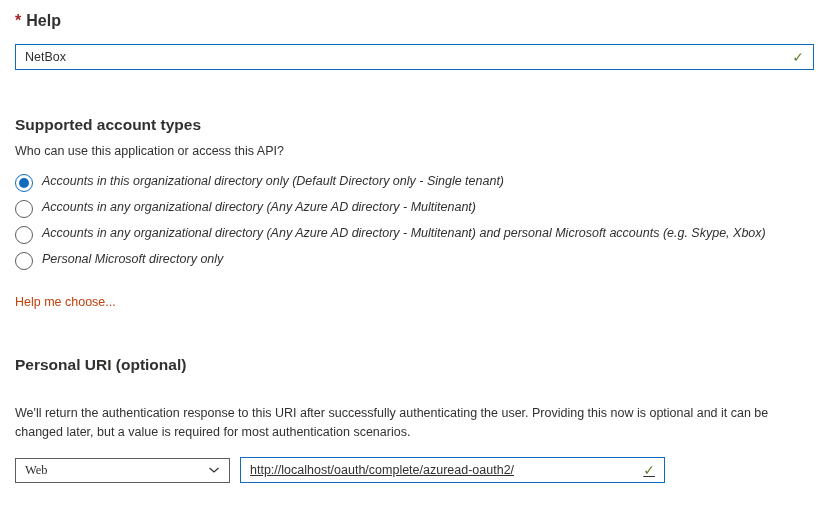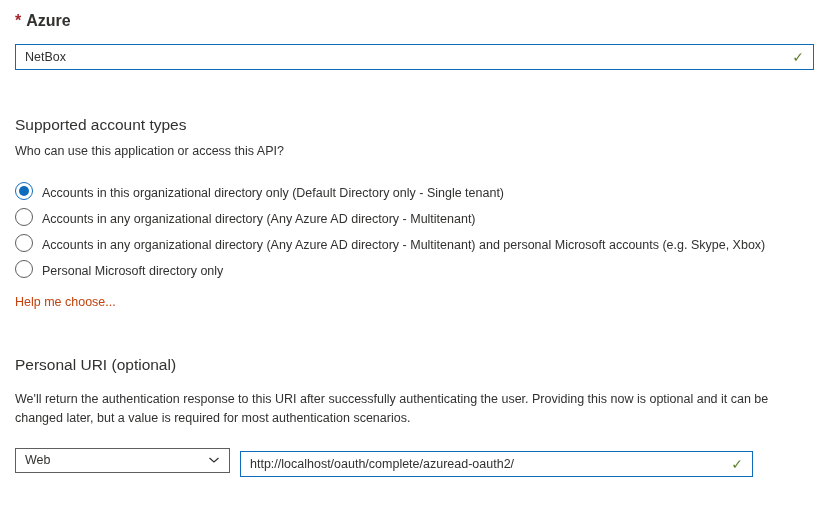--- a/index.html
+++ b/index.html
@@ -7,21 +7,21 @@
   body {
     width: 829px;
     height: 516px;
     font-family: "Liberation Sans", sans-serif;
     color: #323130;
     padding: 12px 15px 0 15px;
     overflow: hidden;
   }
   .section-title {
     font-size: 15.5px;
-    font-weight: 400;
+    font-weight: 700;
     color: #323130;
   }
   .name-heading {
     font-size: 16px;
     font-weight: 600;
     display: flex;
     align-items: baseline;
     gap: 5px;
   }
   .required-star { color: #a4262c; font-weight: 600; }
@@ -55,24 +55,25 @@
     font-size: 14px;
     line-height: 1;
     flex: 0 0 auto;
     margin-left: 6px;
   }
   .section { margin-top: 46px; }
   .question { margin-top: 8px; }
   .radio-group { margin-top: 13px; }
   .radio-row {
     display: flex;
-    align-items: flex-end;
+    align-items: flex-start;
     gap: 9px;
     height: 26px;
     cursor: pointer;
+    font-style: italic;
   }
   .radio-circle {
     width: 18px;
     height: 18px;
     border: 1px solid #605e5c;
     border-radius: 50%;
     flex: 0 0 auto;
     display: flex;
     align-items: center;
     justify-content: center;
@@ -88,52 +89,54 @@
   }
   .radio-label { font-size: 12.5px; color: #323130; }
   .help-link {
     display: inline-block;
     margin-top: 17px;
     font-size: 12.5px;
     color: #c2410c;
     text-decoration: none;
     cursor: pointer;
   }
-  .redirect-desc { margin-top: 16px; max-width: 800px; }
+  .redirect-desc { margin-top: 30px; max-width: 800px; }
   .uri-row {
     margin-top: 16px;
     display: flex;
     gap: 10px;
     align-items: center;
   }
   .select-wrap {
     width: 215px;
     height: 25px;
     border: 1px solid #605e5c;
     display: flex;
     align-items: center;
     justify-content: space-between;
     padding: 0 9px;
     font-size: 12.5px;
     cursor: pointer;
     background: #fff;
+    font-family: Liberation Serif, serif;
   }
   .uri-input-wrap {
-    margin-top: 8px;
-    width: 513px;
+    margin-top: 0;
+    width: 425px;
+    text-decoration: underline;
   }
   .chevron-icon { display: flex; align-items: center; }
 </style>
 </head>
 <body>
 
 <div>
   <div class="name-heading">
     <span class="required-star">*</span>
-    <span>Azure</span>
+    <span>Help</span>
   </div>
   <div class="input-wrap">
     <input type="text" value="NetBox" style="">
     <span class="check-icon">✓</span>
   </div>
 </div>
 
 <div class="section">
   <div class="section-title">Supported account types</div>
   <div class="body-text question">Who can use this application or access this API?</div>

